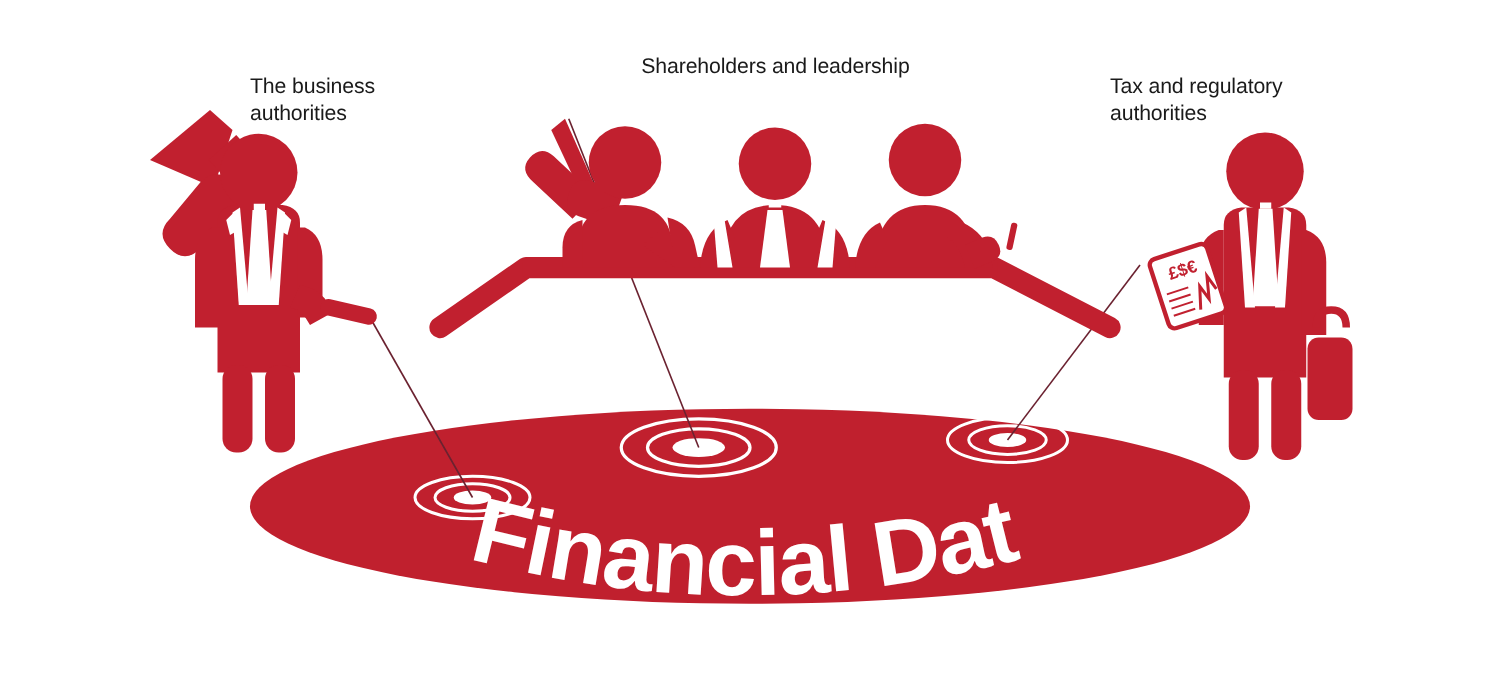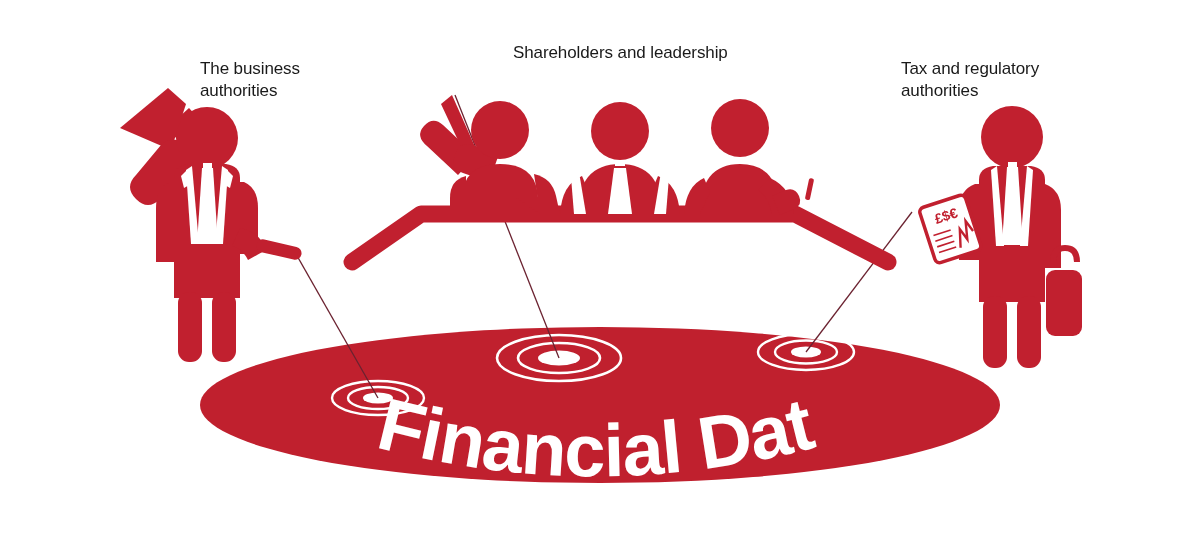--- a/index.html
+++ b/index.html
@@ -21,21 +21,21 @@
     position:absolute;
     color:#1a1a1a;
     font-size:17px;
     line-height:1.28;
     font-family:"Liberation Sans", sans-serif;
     white-space:pre-line;
     letter-spacing:-0.1px;
   }
   #label-leadership  { left:200px; top:58px;  width:190px; text-align:left; }
   #label-shareholders{ left:513px; top:42px;  width:260px; text-align:left; }
-  #label-tax         { left:888px; top:58px;  width:210px; text-align:left;margin-left:13px; }
+  #label-tax         { left:888px; top:58px;  width:210px; text-align:left; }
 </style>
 </head>
 <body>
 
 <div id="stage">
 
   <svg id="scene" viewBox="0 0 1200 552" xmlns="http://www.w3.org/2000/svg">
 
     <defs>
 

